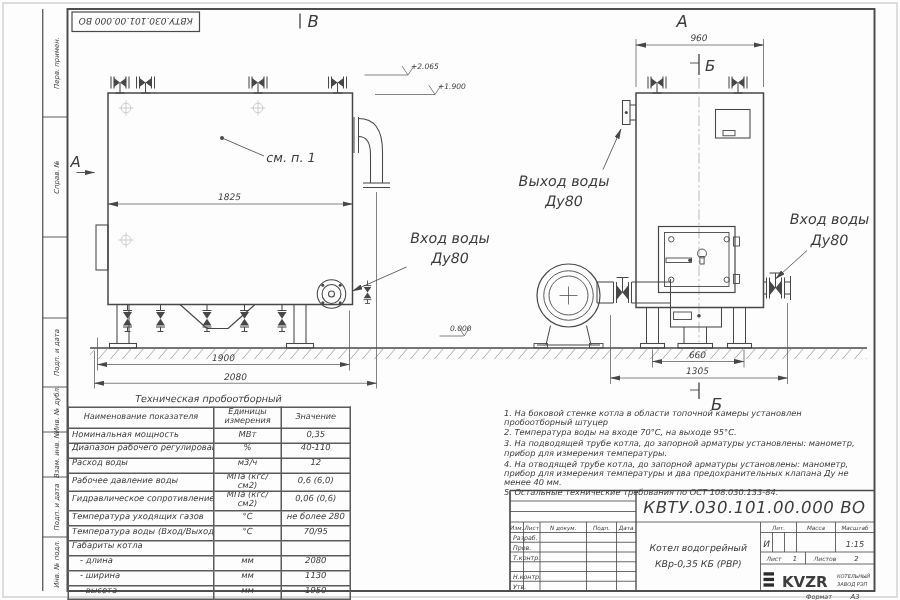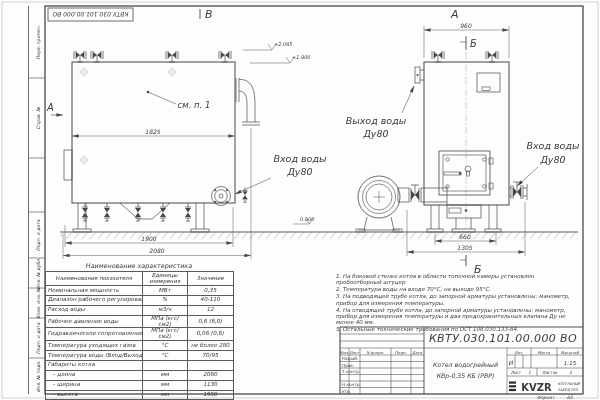--- a/index.html
+++ b/index.html
@@ -367,21 +367,21 @@
     <rect x="509" y="385.2" width="7" height="2.2" fill="#2c2c2c"></rect>
     <rect x="509" y="388.9" width="7" height="2.2" fill="#2c2c2c"></rect>
     <text class="logo" x="536.5" y="391" font-size="10" text-anchor="middle" fill="#2c2c2c">KVZR</text>
     <text x="558" y="385" font-size="3.4">КОТЕЛЬНЫЙ</text>
     <text x="558" y="390.5" font-size="3.4">ЗАВОД РЭП</text>
   </g>
   <text x="546" y="399" font-size="4.3" text-anchor="middle">Формат</text>
   <text x="570" y="399" font-size="4.6" text-anchor="middle">А3</text>
 </svg>
 
-<div id="spec-title">Наименование характеристика</div>
+<div id="spec-title">Техническая пробоотборный</div>
 <table id="spec">
   <colgroup>
         <col style="width:97px">
         <col style="width:45px">
         <col style="width:46px">
       </colgroup>
   <tbody>
         <tr>
     <th>Наименование показателя</th>
     <th>Единицы измерения</th>

